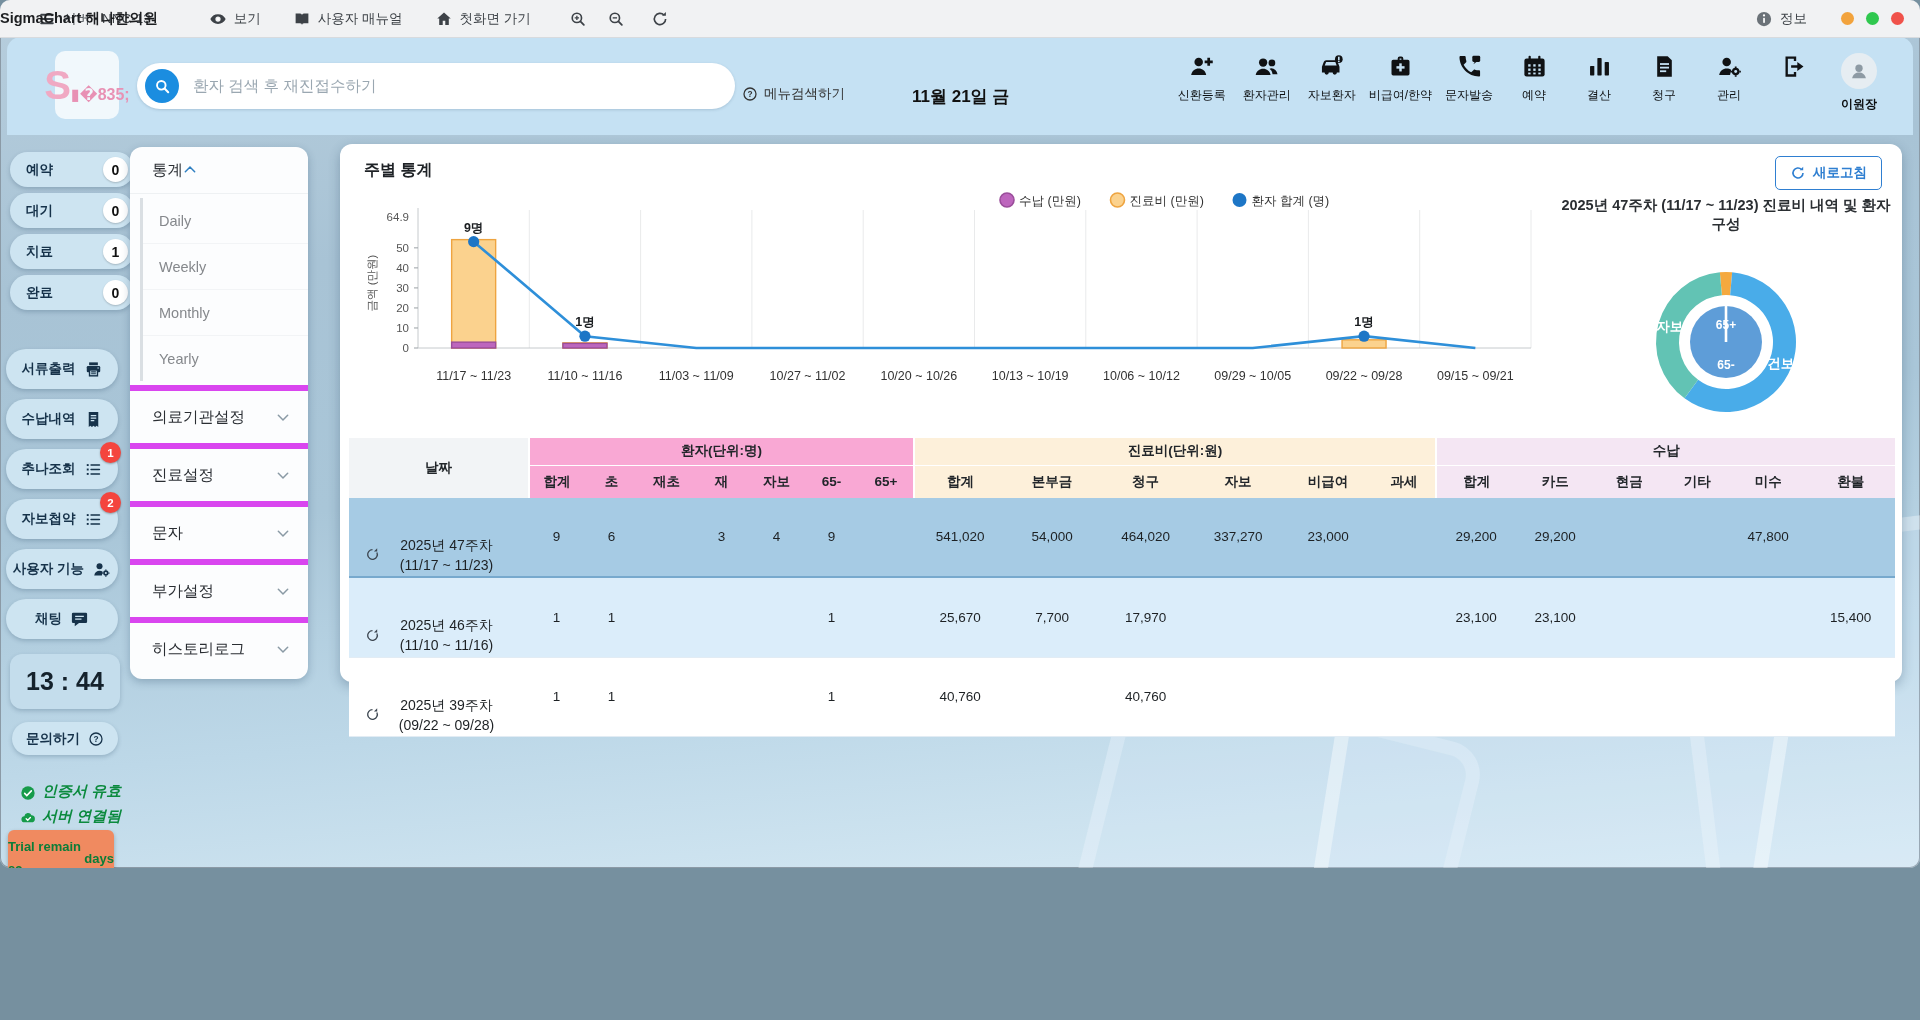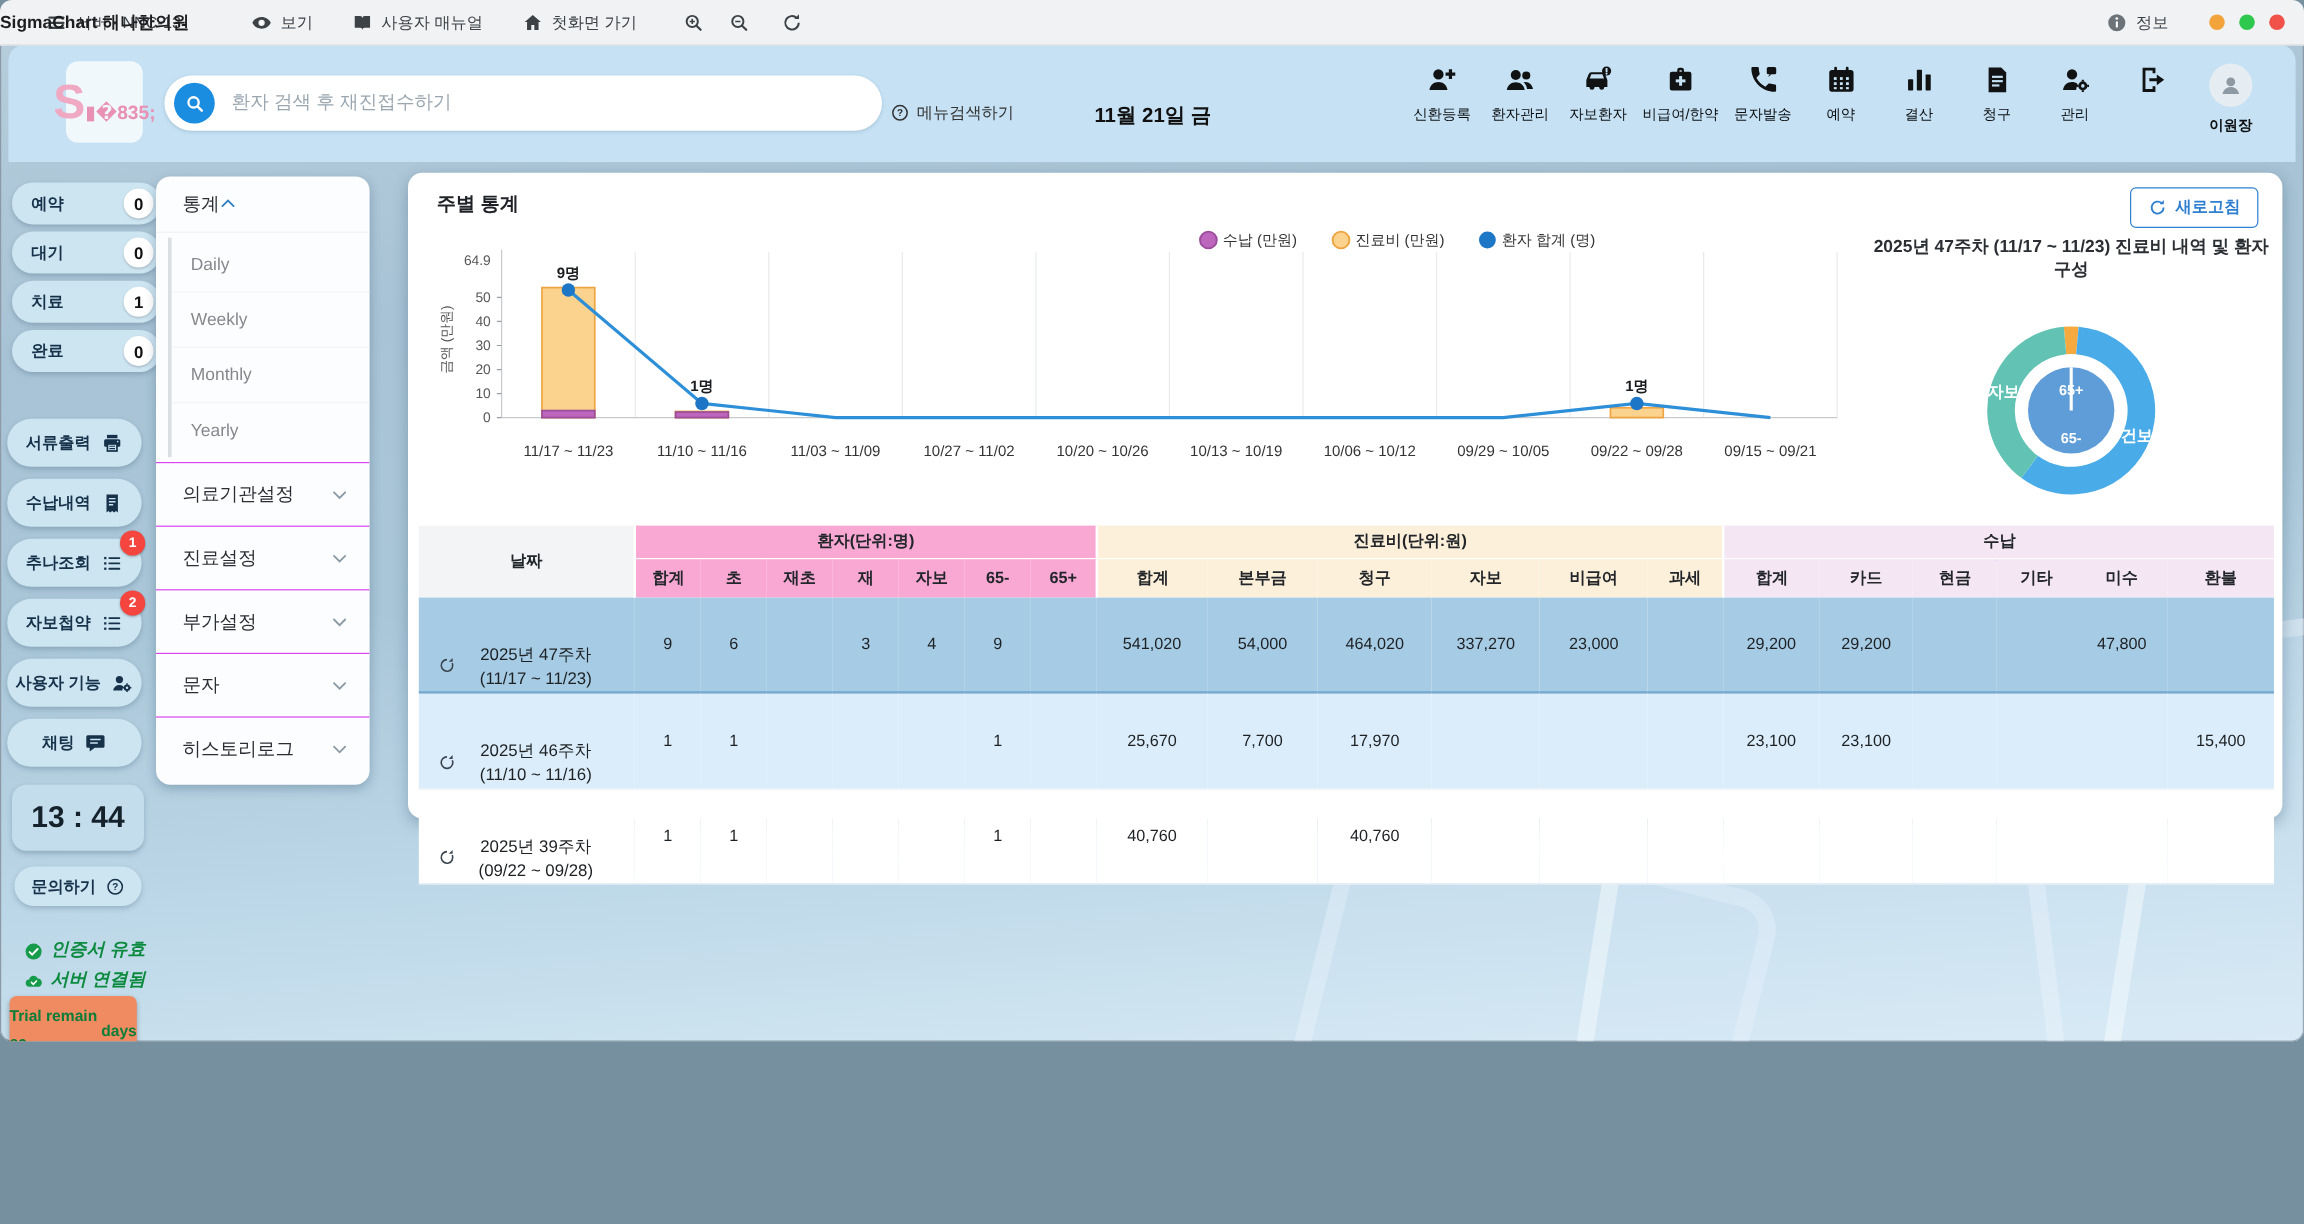--- a/index.html
+++ b/index.html
@@ -62,21 +62,21 @@
   
   .menupanel{position:absolute;left:130px;top:147px;width:178px;background:#fcfdfe;border-radius:12px;z-index:3;
     box-shadow:0 3px 9px rgba(30,60,90,.28);overflow:hidden;padding-bottom:4px;}
   .m-head{height:46px;display:flex;align-items:center;padding:0 18px 0 22px;
     font-size:15.5px;color:#2a2e33;cursor:pointer;border-bottom:1px solid #eef1f3;}
   .m-subwrap{margin:4px 0 4px 10px;border-left:3px solid #dadfe3;}
   .m-sub{height:45px;display:flex;align-items:center;padding-left:16px;font-size:14.5px;color:#85888c;cursor:pointer;
     border-bottom:1px solid #f2f4f6;}
   .m-sub:last-child{border-bottom:none;}
   .m-sec{height:52px;display:flex;align-items:center;justify-content:space-between;padding:0 18px 0 22px;
-    font-size:15.5px;color:#2a2e33;cursor:pointer;border-top:1px solid #d946ef;}
+    font-size:15.5px;color:#2a2e33;cursor:pointer;border-top:6px solid #d946ef;}
   
   .card{position:absolute;left:340px;top:144px;width:1562px;height:538px;background:#fff;border-radius:12px;z-index:3;
     box-shadow:0 4px 12px rgba(30,60,90,.3);}
   .card-title{position:absolute;left:24px;top:16px;font-size:16px;font-weight:bold;color:#1e2226;}
   .refreshbtn{position:absolute;right:20px;top:12px;height:32px;padding:0 14px;border:1px solid #2f7fd1;border-radius:5px;
     background:#fff;color:#2f7fd1;font-size:13.5px;font-weight:bold;display:flex;align-items:center;gap:7px;cursor:pointer;}
   .chartbox{position:absolute;left:20px;top:44px;width:1185px;height:205px;}
   .donutbox{position:absolute;left:1218px;top:52px;width:336px;text-align:center;}
   .donut-title{font-size:14.5px;font-weight:bold;color:#2b2f33;margin-bottom:2px;}
   .donut-total{font-size:14px;font-weight:bold;color:#2e7fd0;margin-top:0px;}
@@ -503,29 +503,29 @@
         </div>
         <div class="m-sec">
           <span>진료설정</span>
           <span class="ic">
             <svg width="14" height="14" viewBox="0 0 24 24">
               <path d="M4 9l8 8 8-8" fill="none" stroke="#8a9aa5" stroke-width="2.6" stroke-linecap="round"></path>
             </svg>
           </span>
         </div>
         <div class="m-sec">
-          <span>부가설정</span>
+          <span>문자</span>
           <span class="ic">
             <svg width="14" height="14" viewBox="0 0 24 24">
               <path d="M4 9l8 8 8-8" fill="none" stroke="#8a9aa5" stroke-width="2.6" stroke-linecap="round"></path>
             </svg>
           </span>
         </div>
         <div class="m-sec">
-          <span>문자</span>
+          <span>부가설정</span>
           <span class="ic">
             <svg width="14" height="14" viewBox="0 0 24 24">
               <path d="M4 9l8 8 8-8" fill="none" stroke="#8a9aa5" stroke-width="2.6" stroke-linecap="round"></path>
             </svg>
           </span>
         </div>
         <div class="m-sec">
           <span>히스토리로그</span>
           <span class="ic">
             <svg width="14" height="14" viewBox="0 0 24 24">

